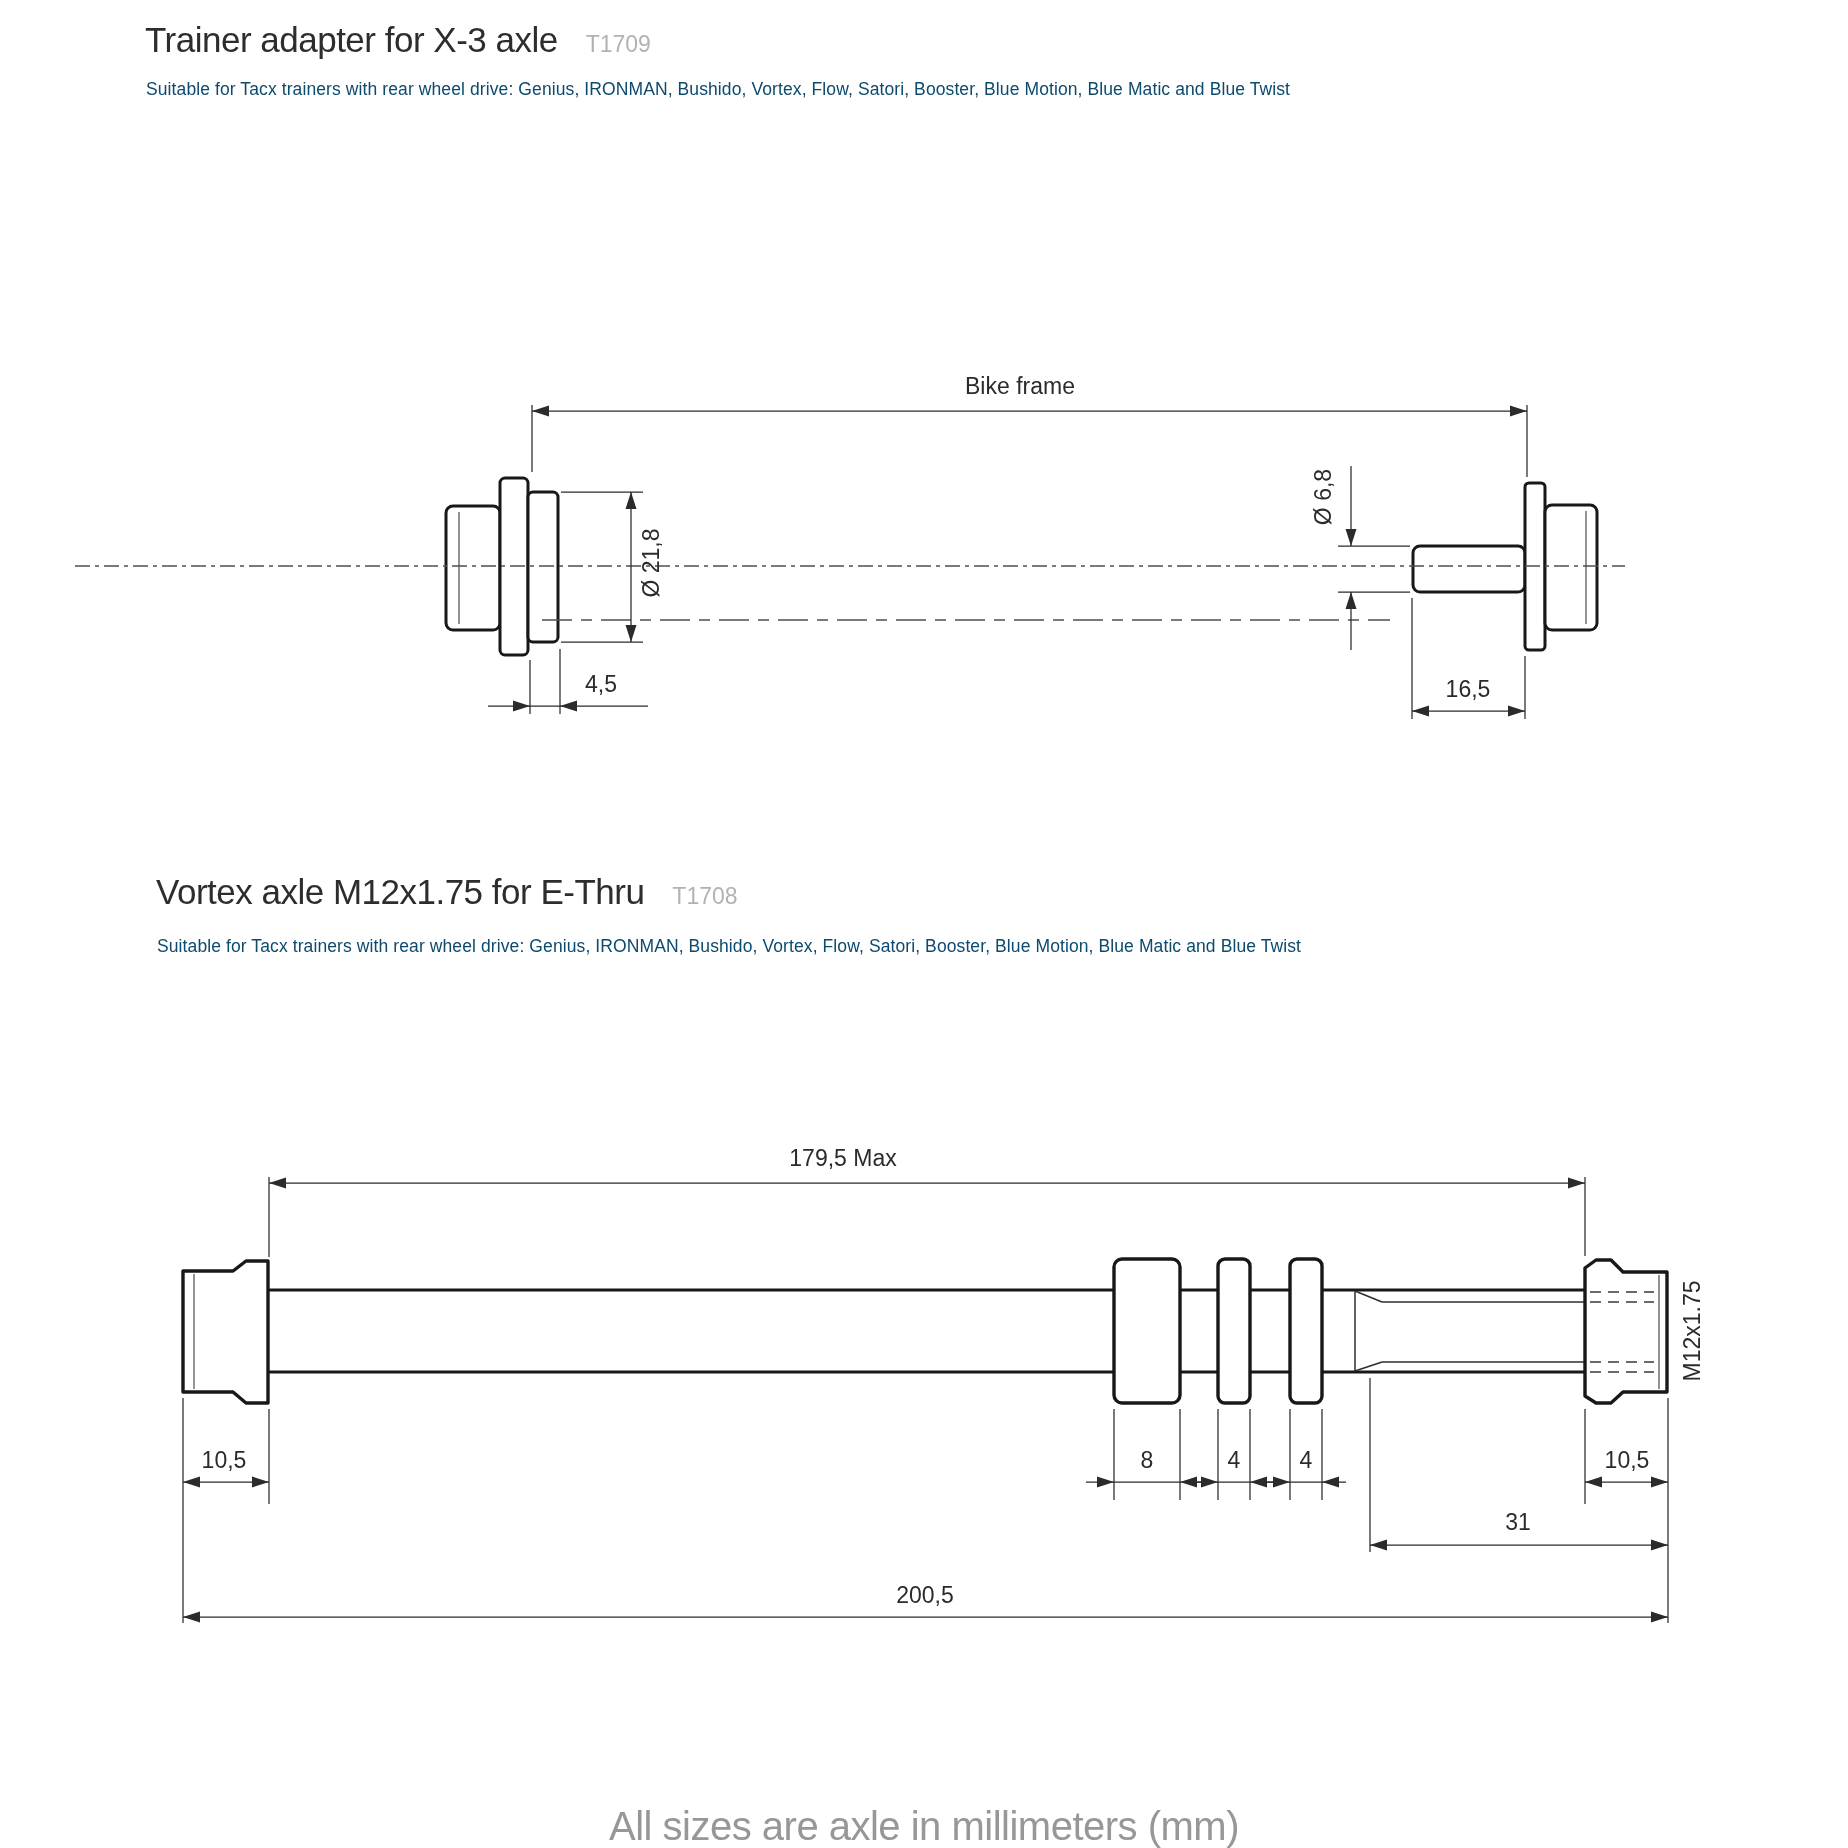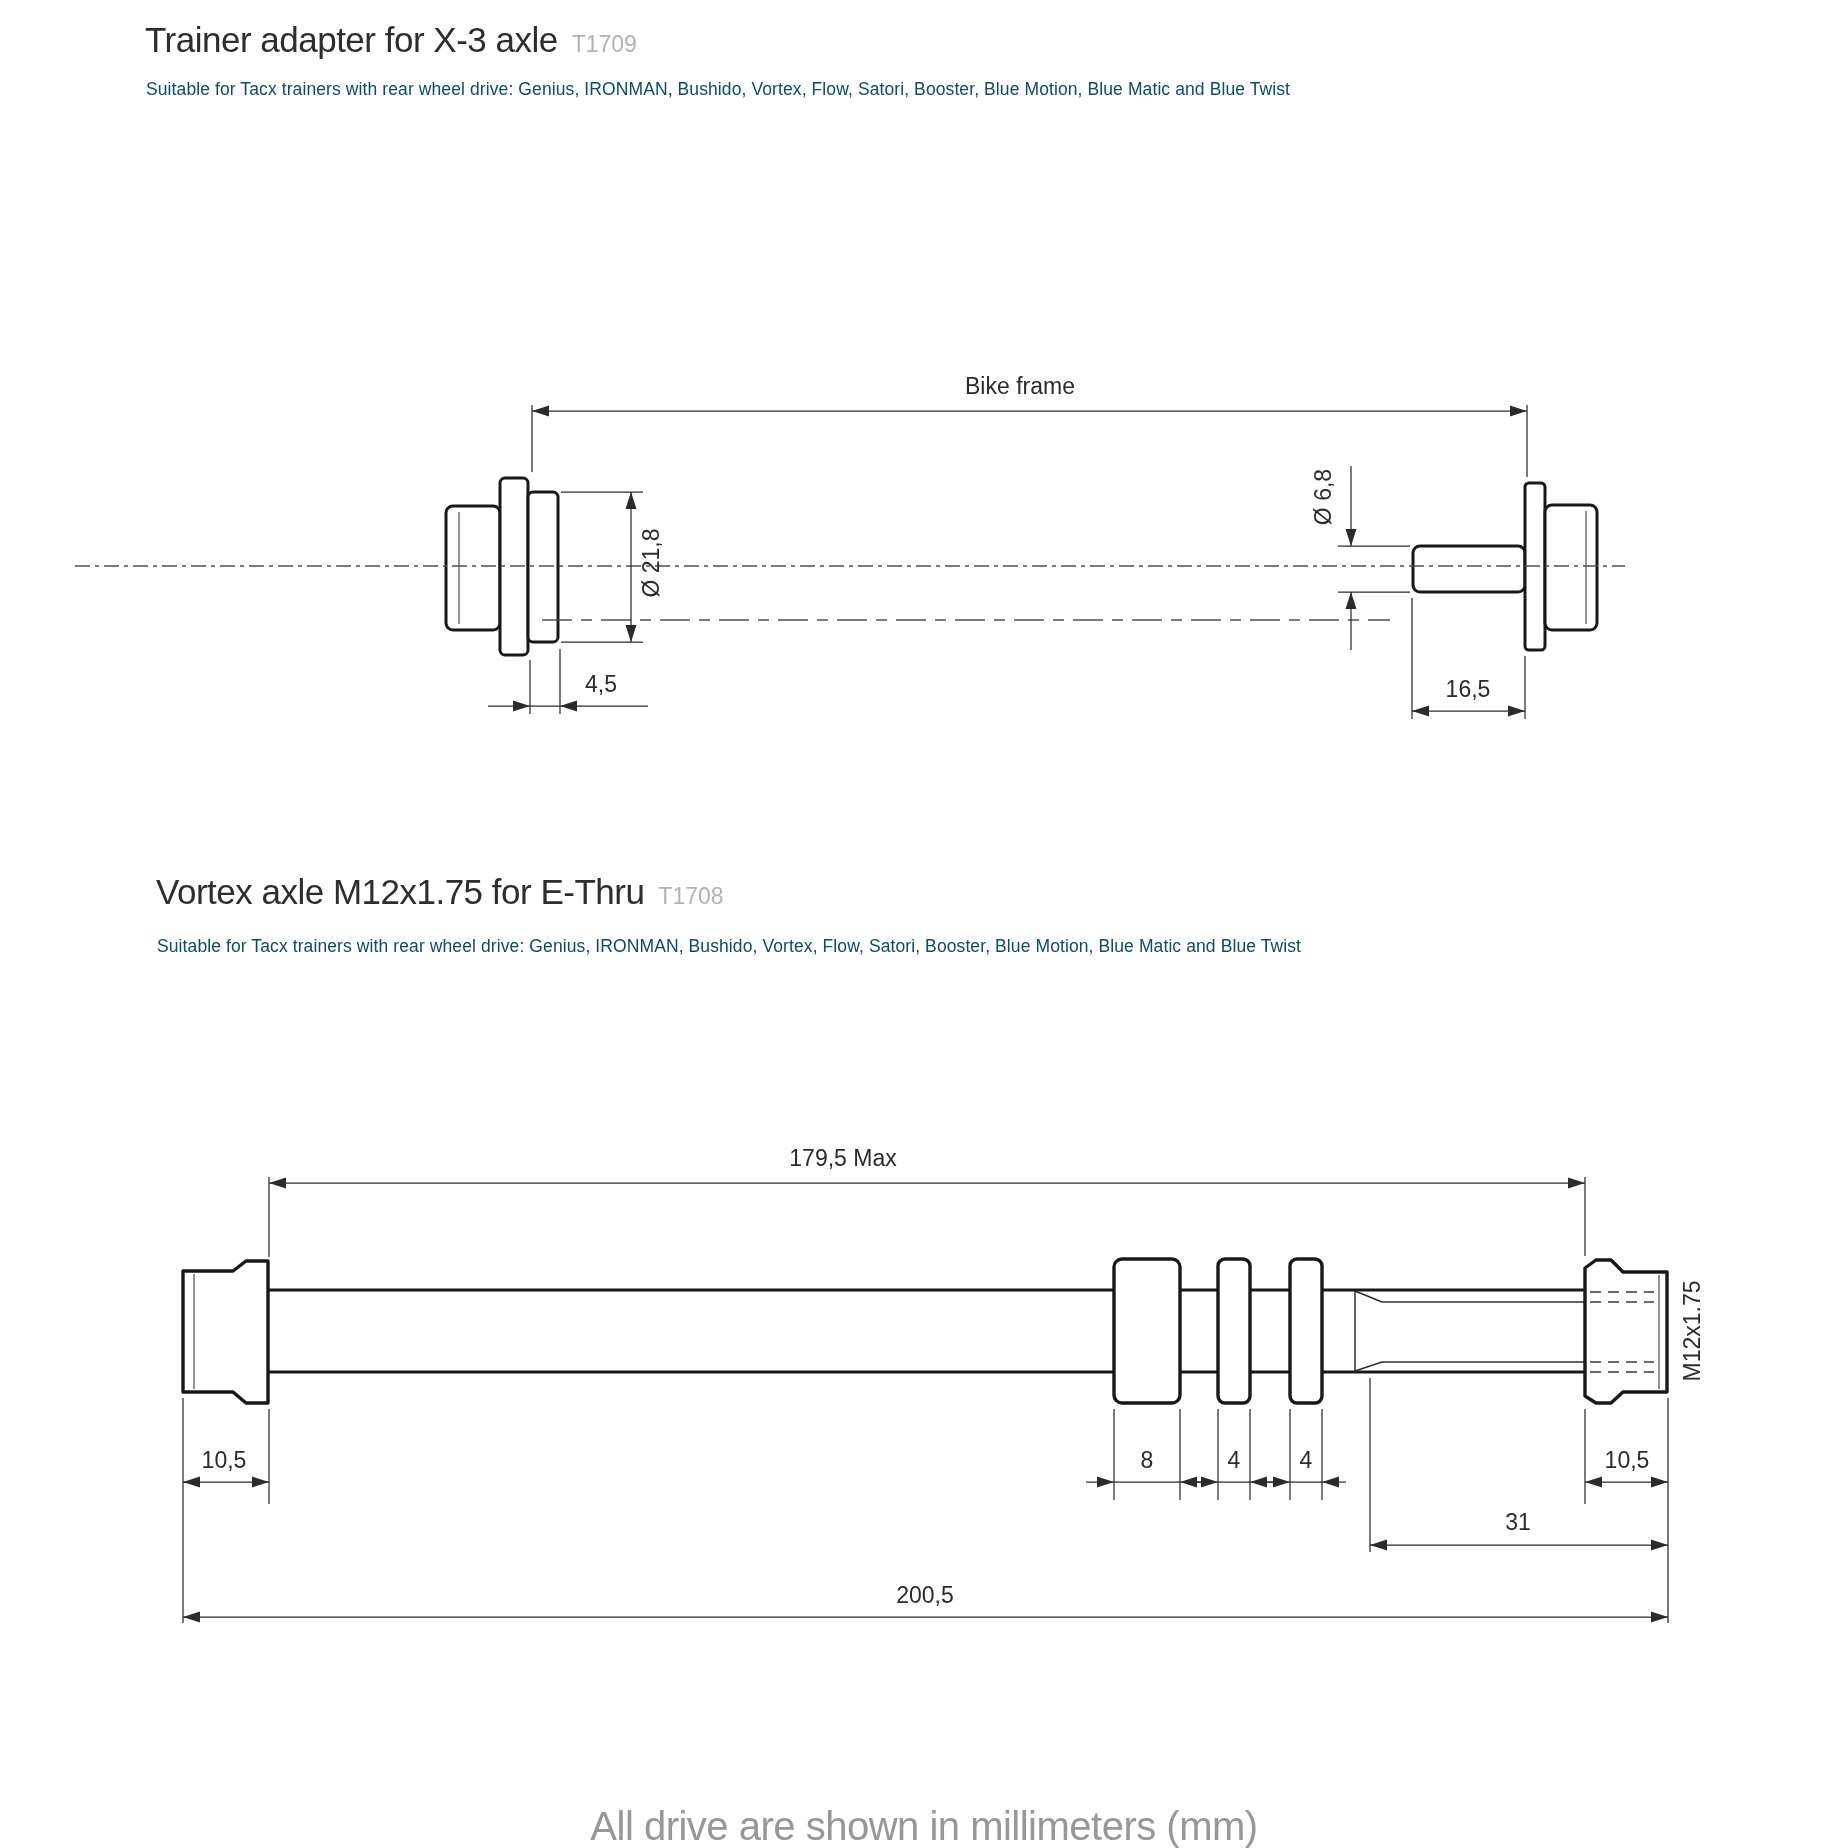--- a/index.html
+++ b/index.html
@@ -2,21 +2,21 @@
 <html><head>
 <meta charset="utf-8">
 <style>
   html,body{margin:0;padding:0;}
   body{
     width:1848px;height:1848px;position:relative;background:#ffffff;
     font-family:"Liberation Sans", sans-serif;overflow:hidden;
   }
   .abs{position:absolute;}
   .title{font-size:35px;color:#2d2d2d;letter-spacing:-0.5px;white-space:nowrap;}
-  .title .code{font-size:23px;color:#b2b2b2;margin-left:14px;letter-spacing:0;}
+  .title .code{font-size:23px;color:#b2b2b2;margin-left:28px;letter-spacing:0;}
   .subtitle{font-size:17.5px;color:#0c4a6e;white-space:nowrap;letter-spacing:0.1px;}
   .footer-note{width:1848px;text-align:center;font-size:40px;color:#979797;letter-spacing:-0.5px;}
   svg{position:absolute;left:0;top:0;}
   svg text{font-family:"Liberation Sans", sans-serif;font-size:23px;fill:#2b2b2b;}
   .part{fill:#ffffff;stroke:#181818;stroke-width:3;stroke-linejoin:round;}
   .part-bold{fill:#ffffff;stroke:#181818;stroke-width:3.4;stroke-linejoin:round;}
   .edge{stroke:#4a4a4a;stroke-width:1.2;fill:none;}
   .shaft{stroke:#181818;stroke-width:3.2;fill:none;stroke-linecap:round;}
   .thread{stroke:#2e2e2e;stroke-width:1.5;fill:none;}
   .dim{stroke:#2b2b2b;stroke-width:1.25;fill:none;}
@@ -208,13 +208,13 @@
       <line class="dim" x1="183" y1="1617" x2="1668" y2="1617"></line>
       <polygon class="arr" points="183,1617 200,1611.5 200,1622.5"></polygon>
       <polygon class="arr" points="1668,1617 1651,1611.5 1651,1622.5"></polygon>
       <text x="925" y="1603" text-anchor="middle">200,5</text>
     </g>
 
     <text transform="translate(1700,1331) rotate(-90)" text-anchor="middle">M12x1.75</text>
   </g>
 </svg>
 
-<div class="abs footer-note" style="left:0;top:1804px;">All drive are shown in millimeters (mm)</div>
+<div class="abs footer-note" style="left:0;top:1804px;">All sizes are axle in millimeters (mm)</div>
 
 </body></html>

